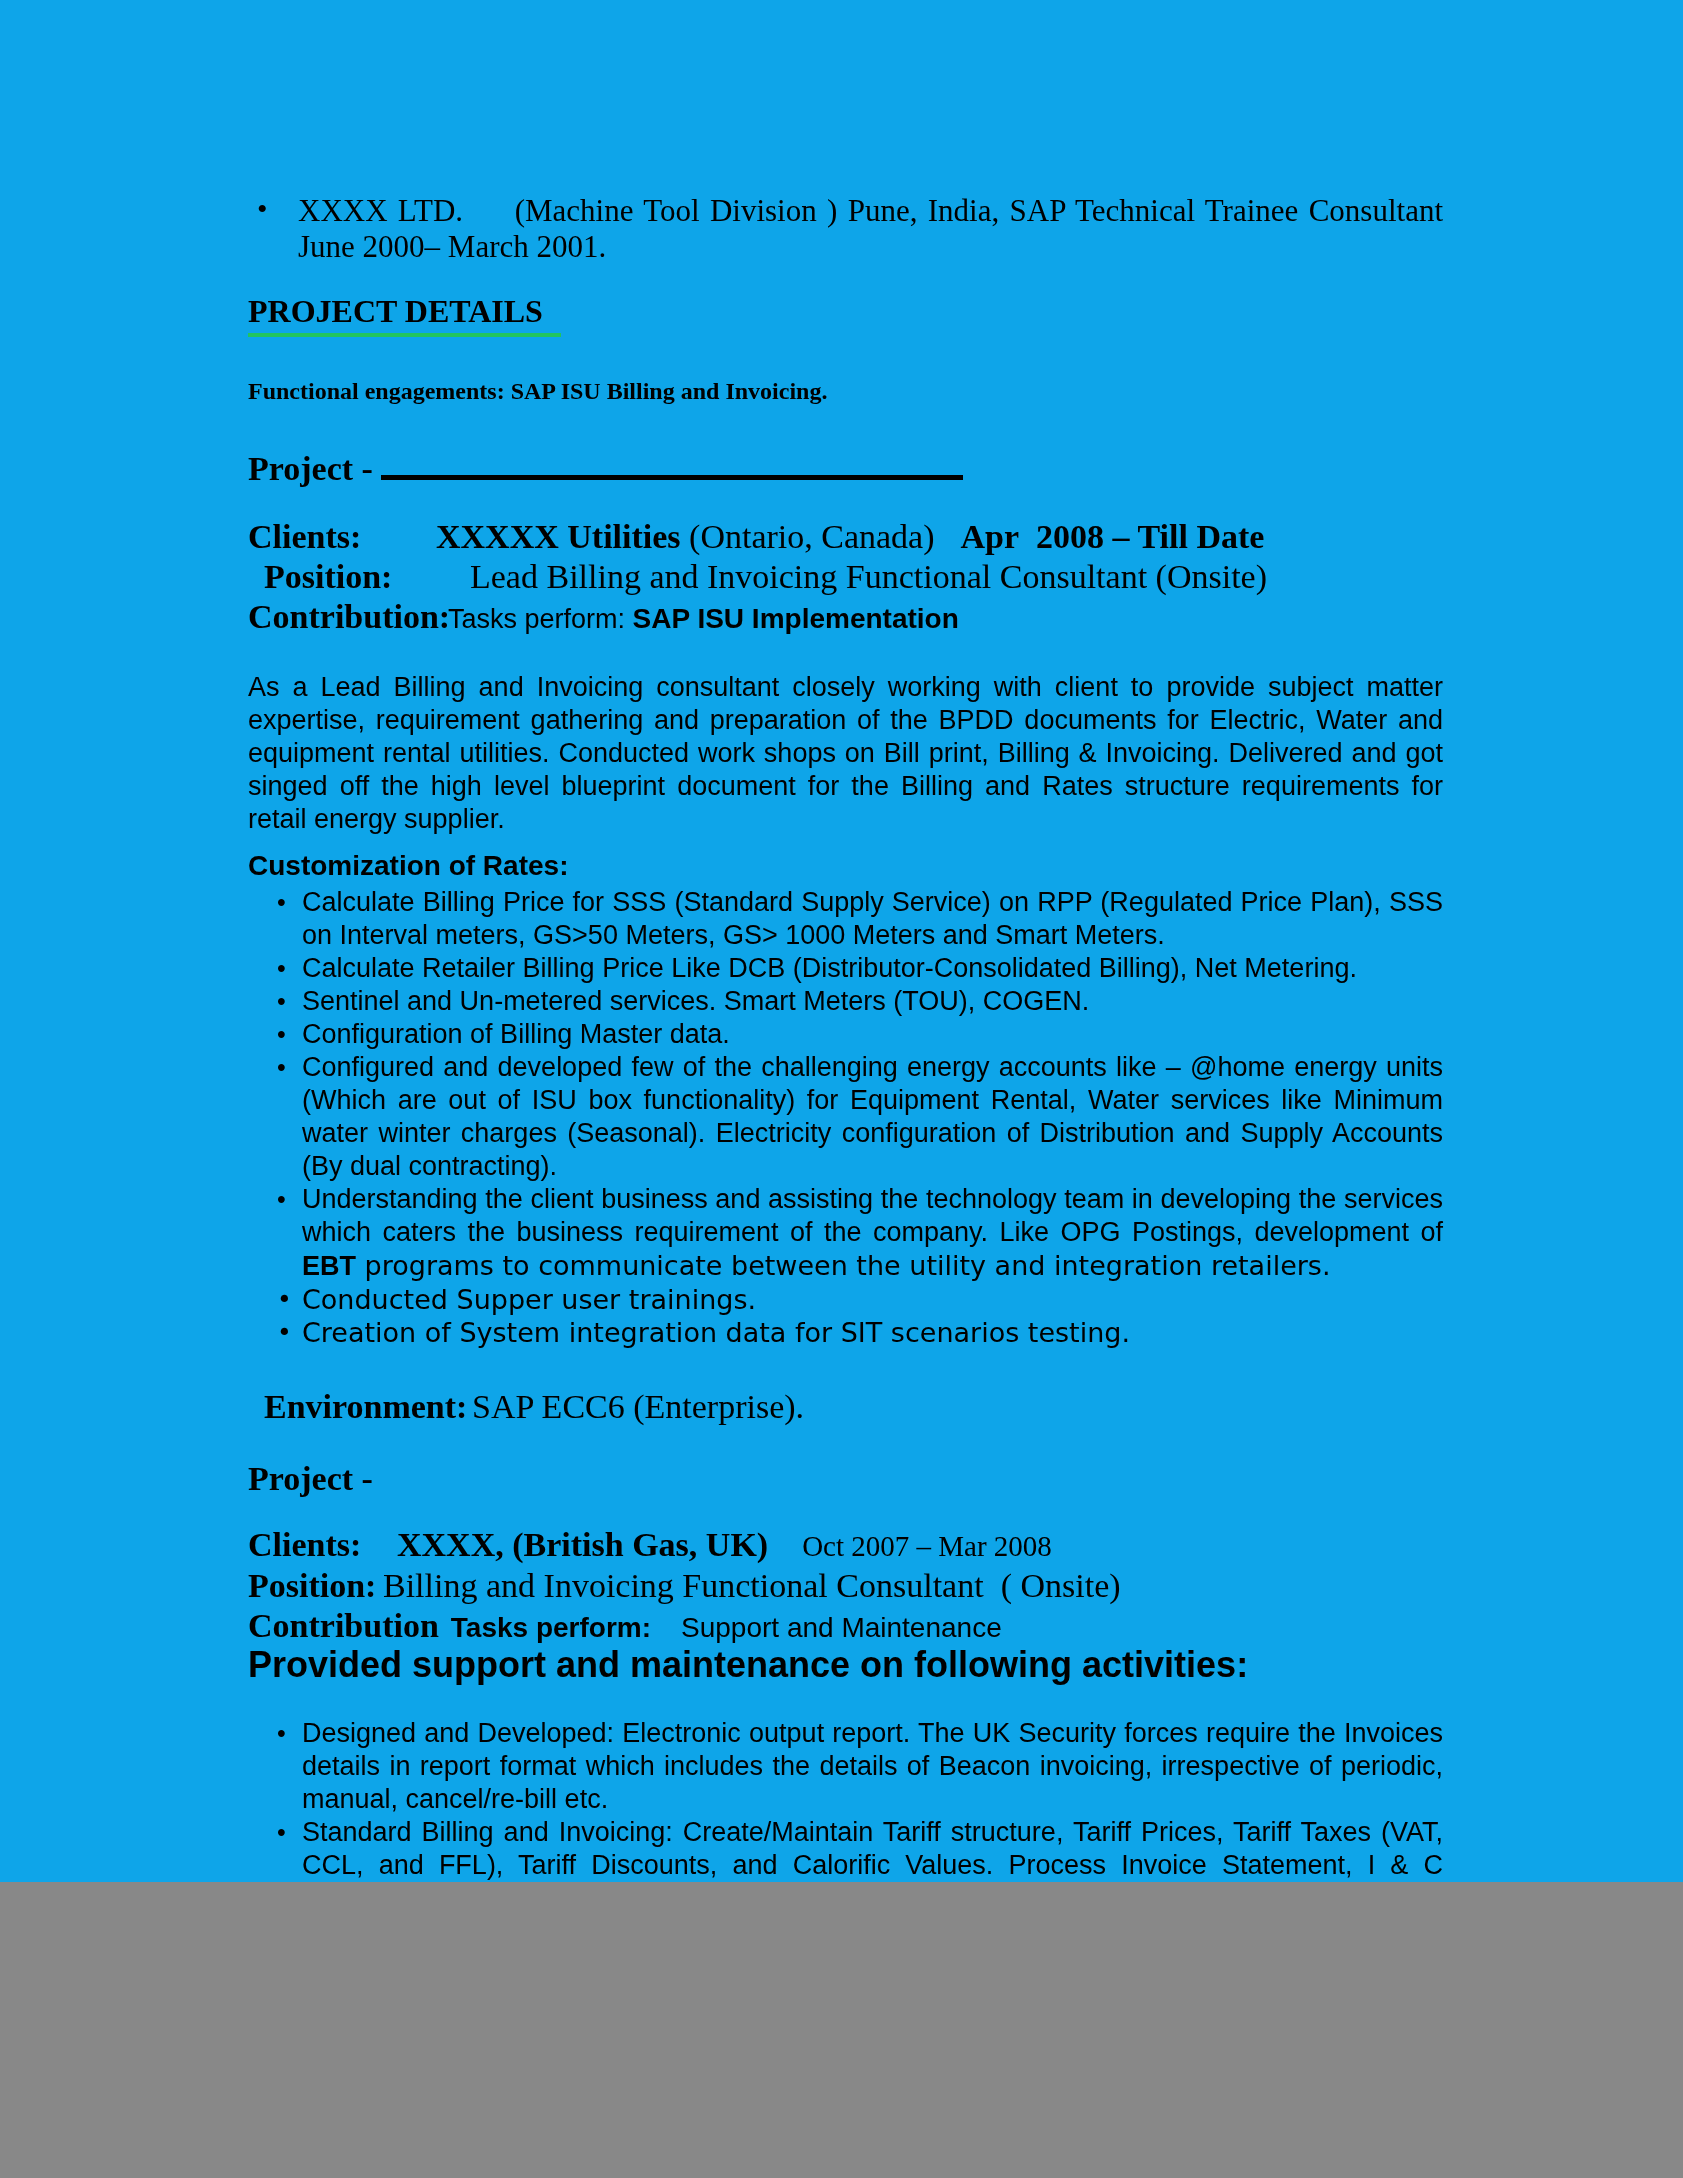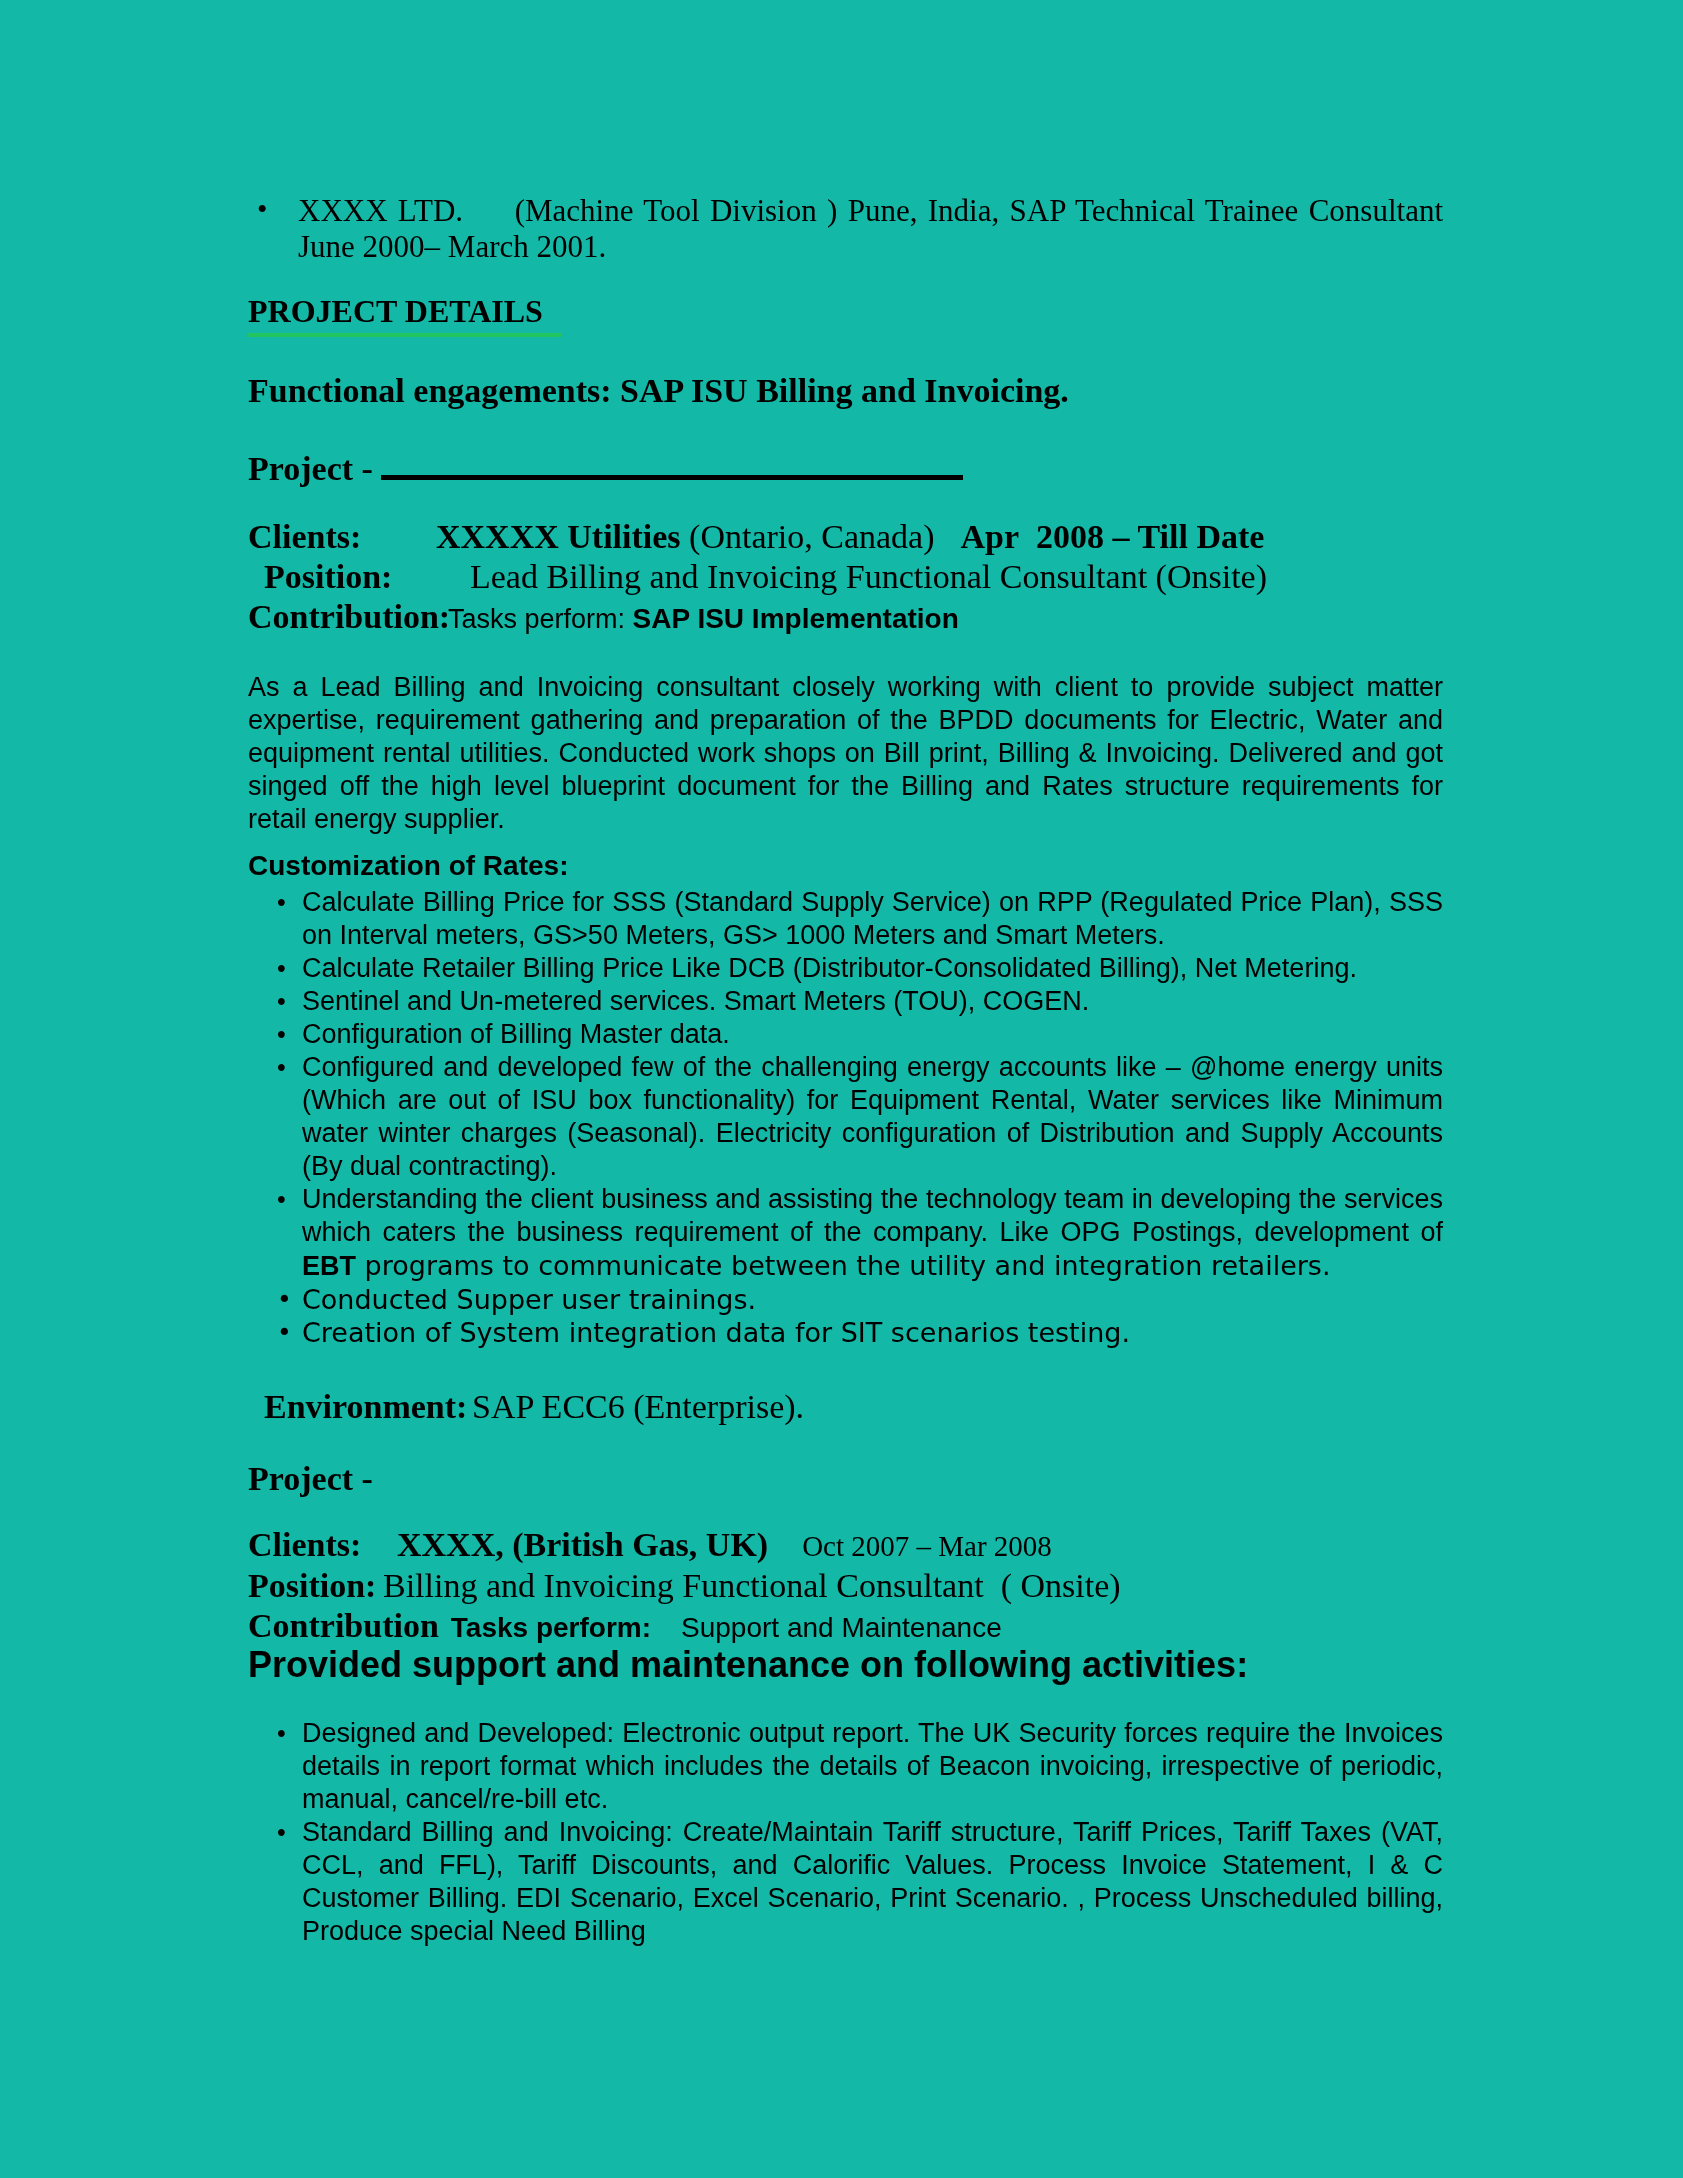--- a/index.html
+++ b/index.html
@@ -1,19 +1,19 @@
 <!DOCTYPE html>
 <html><head>
 <meta charset="utf-8">
 <style>
   html,body{margin:0;padding:0;background:#888;}
   .page{
     position:relative;
-    width:1683px;height:2178px;
-    background:#14b8a6;
+    width:1683px;height:1882px;
+    background:#0ea5e9;
     color:#000000;
     box-sizing:border-box;
     padding:193px 240px 0 248px;
     overflow:hidden;
     margin:0 auto;
   }
   
   .serif{font-family:"Liberation Serif","DejaVu Serif",serif;}
   .sans{font-family:"Liberation Sans","DejaVu Sans",sans-serif;}
   .alt{font-family:"DejaVu Sans","Liberation Sans",sans-serif;}
@@ -38,21 +38,21 @@
   .pd-heading{
     display:inline-block;
     font-family:"Liberation Serif","DejaVu Serif",serif;
     font-size:32px;font-weight:bold;
     padding:0 18px 3px 0;
     border-bottom:4px solid #22c55e;
   }
 
   .func{
     margin-top:34px;
-    font-size:34px;line-height:40px;font-weight:bold;
+    font-size:24px;line-height:40px;font-weight:bold;
   }
 
   
   .project-line{margin-top:36px;font-size:34px;line-height:44px;}
   .blank-line{
     display:inline-block;
     width:582px;height:0;
     border-bottom:5px solid #000;
     margin-left:8px;
   }

